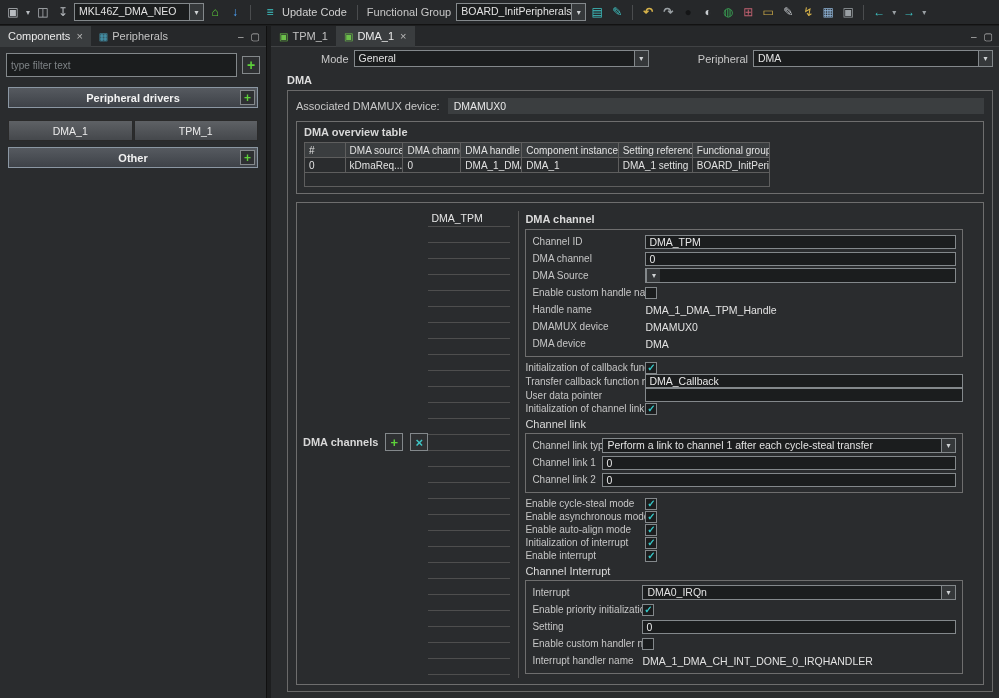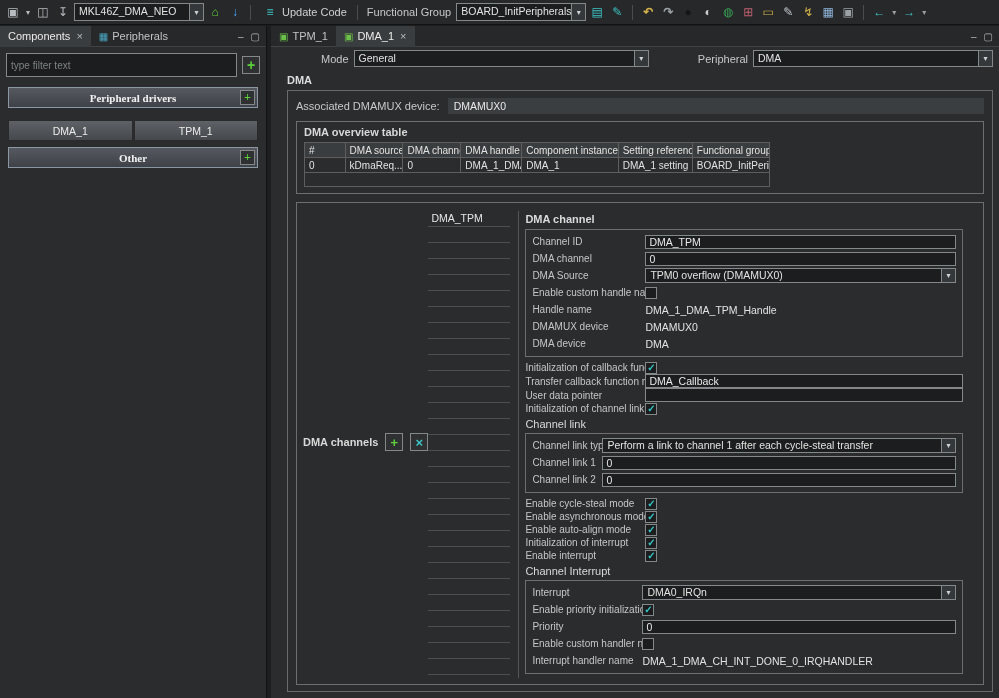--- a/index.html
+++ b/index.html
@@ -36,21 +36,21 @@
 
   
   .filter-row { display:flex; gap:5px; padding:6px 6px 4px; align-items:center; }
   .filter-input { flex:1; height:24px; background:#1b1d1e; border:1px solid #83888b; color:#d8d8d8;
     font-size:10px; padding:0 4px; font-family:inherit; }
   .filter-input::placeholder { color:#7e8386; }
   .add-btn { width:18px; height:18px; border:1px solid #83888b; background:#2e3032; color:#5dd13a;
     font-weight:bold; display:flex; align-items:center; justify-content:center; font-size:14px; flex:none; }
   .add-btn.sm { width:15px; height:15px; font-size:12px; }
   .drv-header { margin:6px 8px 12px; height:21px; background:linear-gradient(#565a60,#3e4248);
-    border:1px solid #8b97a3; display:flex; align-items:center; position:relative;font-family:Liberation Serif, serif; }
+    border:1px solid #8b97a3; display:flex; align-items:center; position:relative; }
   .hdr-label { flex:1; text-align:center; font-weight:bold; color:#f2f2f2; font-size:11px; }
   .hdr-add { position:absolute; right:2px; top:2px; }
   .comp-row { display:flex; margin:3px 8px 0; gap:1px; }
   .comp-btn { flex:1; height:21px; background:linear-gradient(#5e6165,#45484c); border:1px solid #2a2a2a;
     color:#ececec; display:flex; align-items:center; justify-content:center; font-size:10.5px; }
 
   
   .mode-row { display:flex; align-items:center; gap:5px; padding:3px 6px 2px; }
   .mode-row .lbl { color:#c8c8c8; white-space:nowrap;padding-left:44px; }
   .mode-combo { flex:1; }
@@ -291,21 +291,20 @@
                 <span class="f-label">Channel ID</span>
                 <span class="f-grow"><input class="tb" value="DMA_TPM" style=""></span>
               </div>
               <div class="f-row">
                 <span class="f-label">DMA channel</span>
                 <span class="f-grow"><input class="tb" value="0" style=""></span>
               </div>
               <div class="f-row">
                 <span class="f-label">DMA Source</span>
                 <div class="combo sm f-grow">
-                  <span class="combo-text">TPM0 overflow (DMAMUX0)</span>
                   <span class="combo-arrow">▾</span>
                 </div>
               </div>
               <div class="f-row">
                 <span class="f-label">Enable custom handle name</span>
                 <div class="cb"></div>
               </div>
               <div class="f-row">
                 <span class="f-label">Handle name</span>
                 <span class="f-static">DMA_1_DMA_TPM_Handle</span>
@@ -384,21 +383,21 @@
                 <div class="combo sm f-grow">
                   <span class="combo-text">DMA0_IRQn</span>
                   <span class="combo-arrow">▾</span>
                 </div>
               </div>
               <div class="f-row">
                 <span class="f-label">Enable priority initialization</span>
                 <div class="cb">✓</div>
               </div>
               <div class="f-row">
-                <span class="f-label">Priority</span>
+                <span class="f-label">Setting</span>
                 <span class="f-grow"><input class="tb" value="0" style=""></span>
               </div>
               <div class="f-row">
                 <span class="f-label">Enable custom handler name</span>
                 <div class="cb"></div>
               </div>
               <div class="f-row">
                 <span class="f-label">Interrupt handler name</span>
                 <span class="f-static">DMA_1_DMA_CH_INT_DONE_0_IRQHANDLER</span>
               </div>

